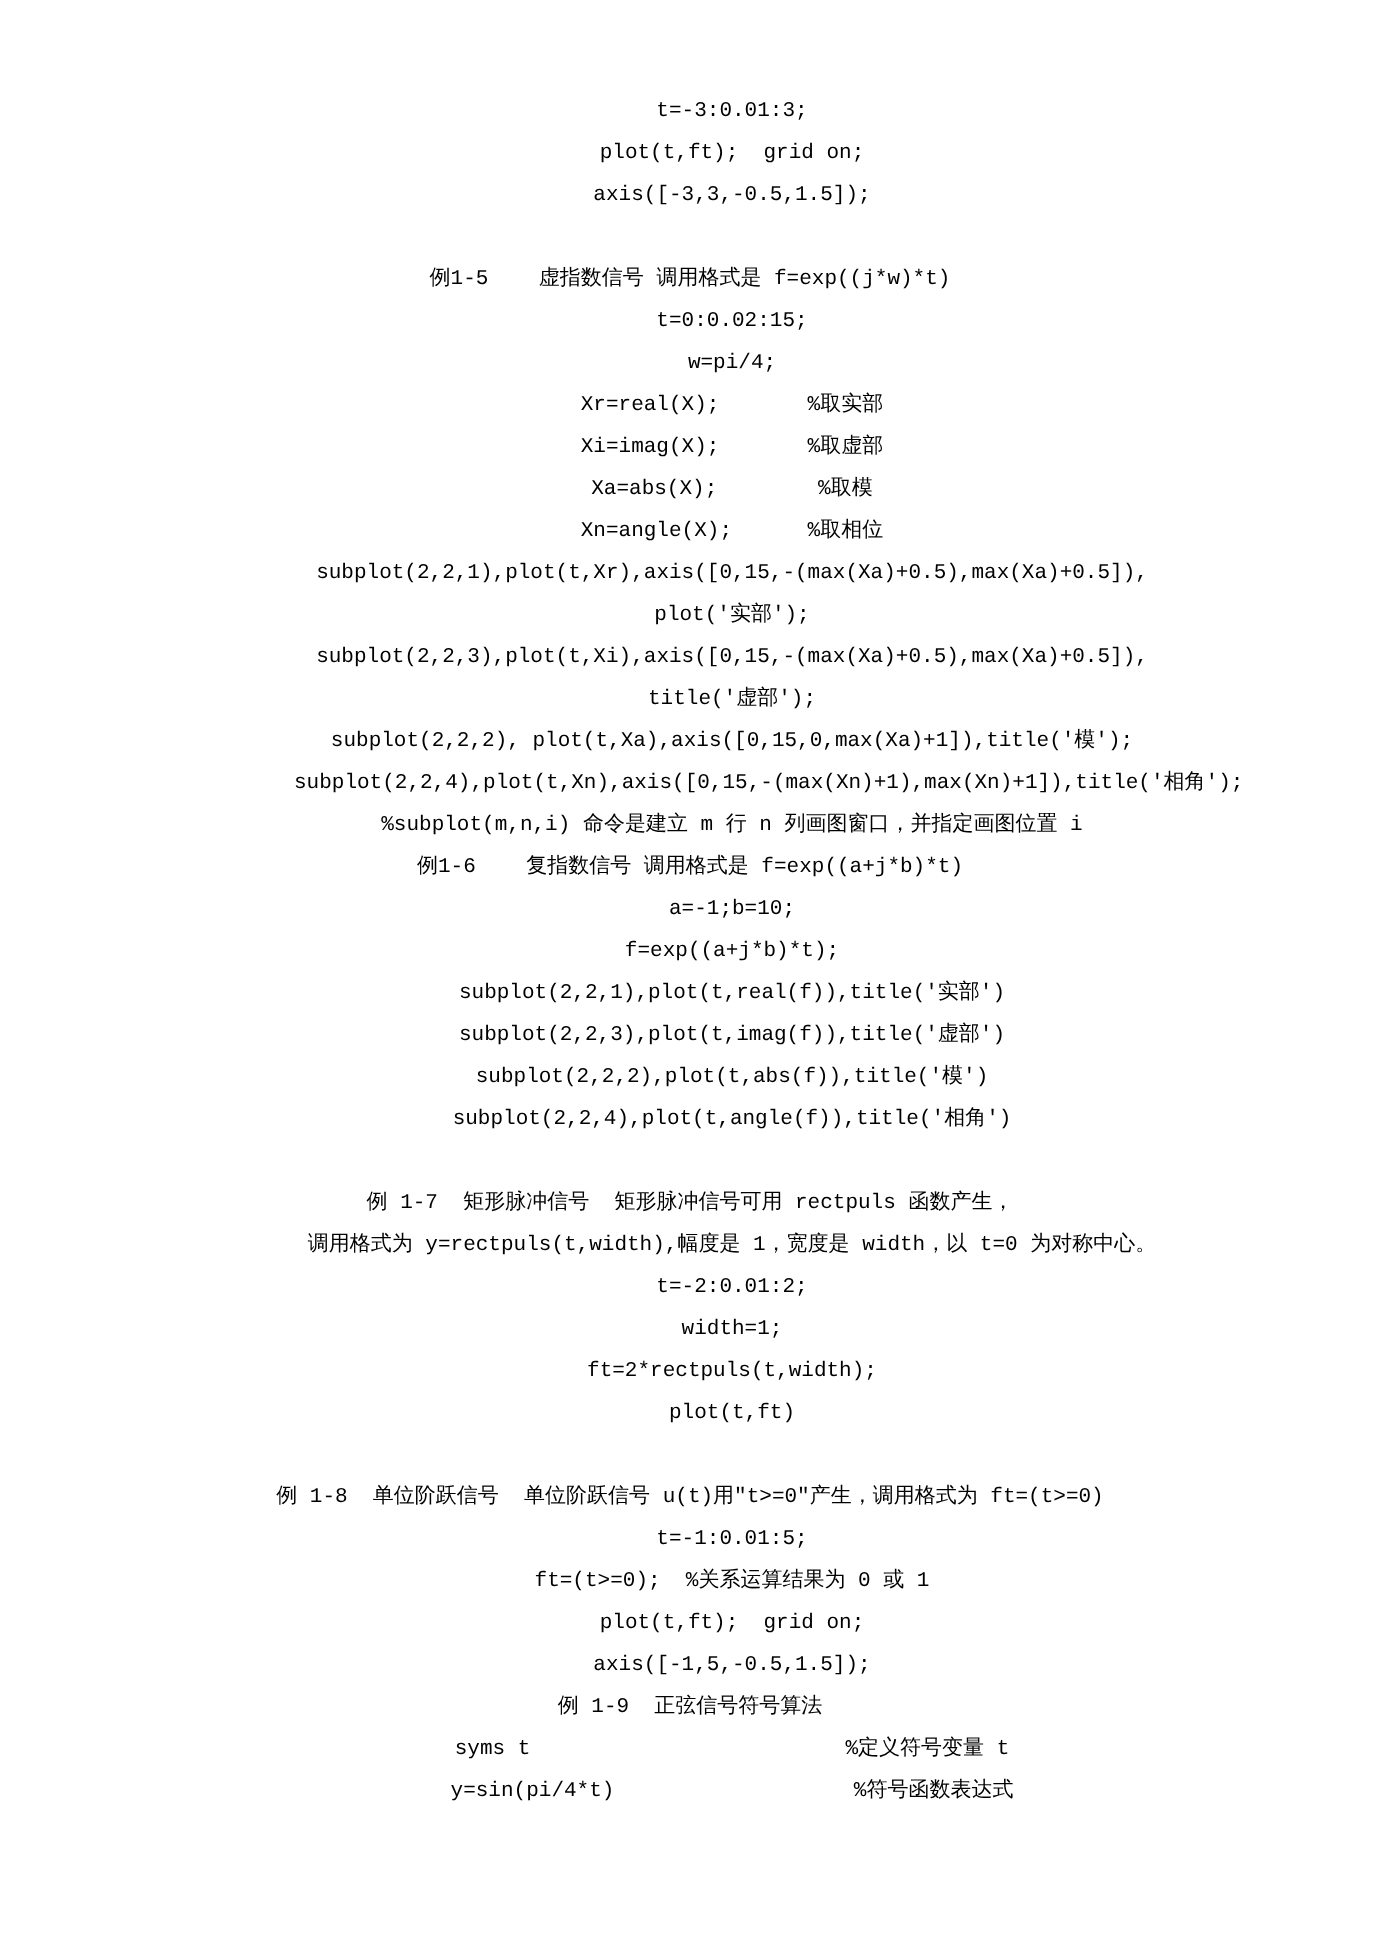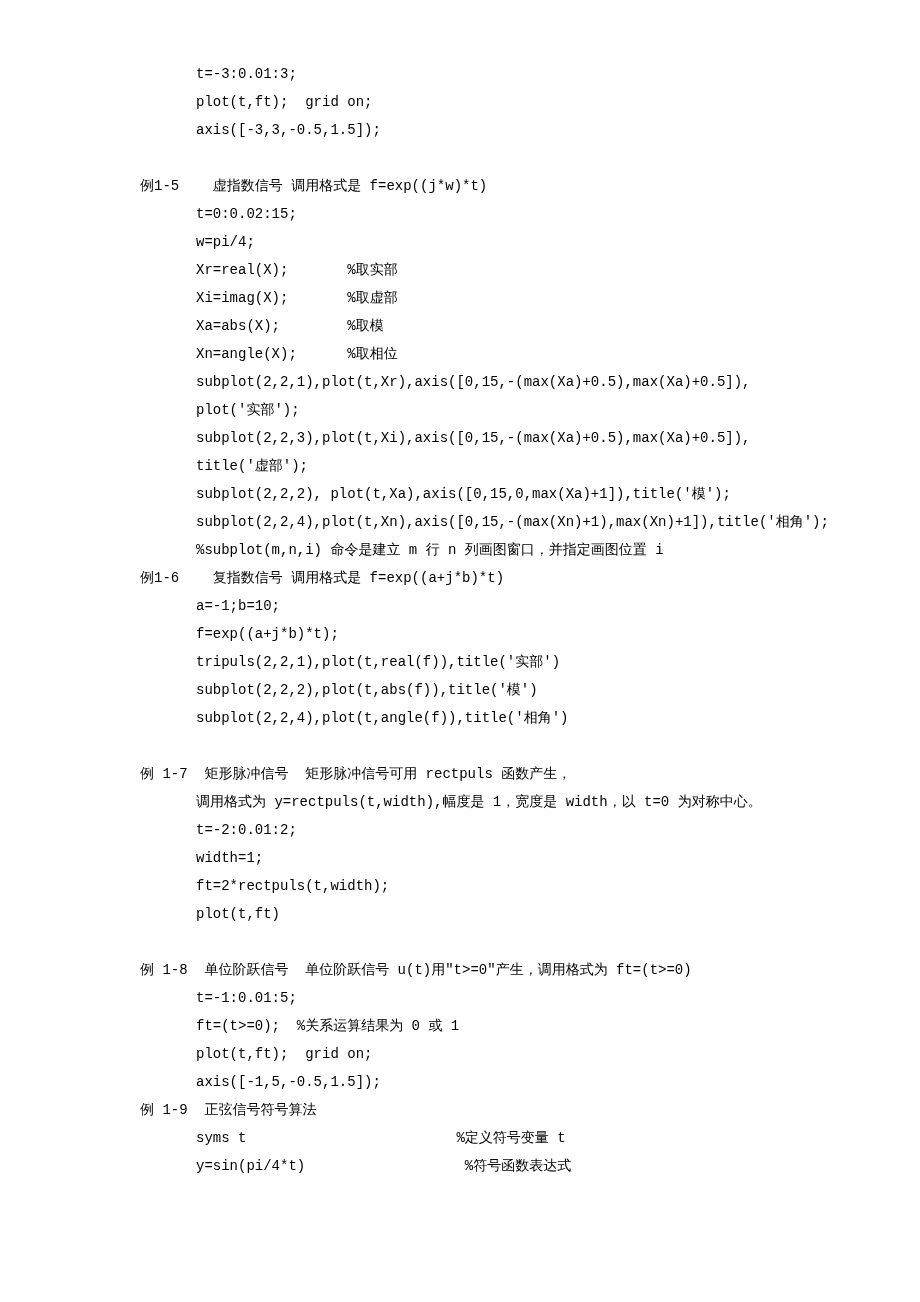--- a/index.html
+++ b/index.html
@@ -8,21 +8,21 @@
     font-family: "SimSun", "Courier New", monospace;
     font-size: 14px;
     line-height: 2.0;
     color: #000;
     background: #fff;
     width: 920px;
     box-sizing: border-box;
   }
   .indent1 { padding-left: 56px; }
   .indent0 { padding-left: 0; }
-  .line { white-space: pre; }
+  .line { white-space: pre; text-align: center; }
 </style>
 </head>
 <body>
 
 <div>
 
   <div class="line indent1">t=-3:0.01:3;</div>
   <div class="line indent1">plot(t,ft);  grid on;</div>
   <div class="line indent1">axis([-3,3,-0.5,1.5]);</div>
 
@@ -39,21 +39,22 @@
   <div class="line indent1">plot('实部');</div>
   <div class="line indent1">subplot(2,2,3),plot(t,Xi),axis([0,15,-(max(Xa)+0.5),max(Xa)+0.5]),</div>
   <div class="line indent1">title('虚部');</div>
   <div class="line indent1">subplot(2,2,2), plot(t,Xa),axis([0,15,0,max(Xa)+1]),title('模');</div>
   <div class="line indent1">subplot(2,2,4),plot(t,Xn),axis([0,15,-(max(Xn)+1),max(Xn)+1]),title('相角');</div>
   <div class="line indent1">%subplot(m,n,i) 命令是建立 m 行 n 列画图窗口，并指定画图位置 i</div>
 
   <div class="line indent0">例1-6    复指数信号 调用格式是 f=exp((a+j*b)*t)</div>
   <div class="line indent1">a=-1;b=10;</div>
   <div class="line indent1">f=exp((a+j*b)*t);</div>
-  <div class="line indent1">tripuls(2,2,1),plot(t,real(f)),title('实部')</div>
+  <div class="line indent1">subplot(2,2,1),plot(t,real(f)),title('实部')</div>
+  <div class="line indent1">subplot(2,2,3),plot(t,imag(f)),title('虚部')</div>
   <div class="line indent1">subplot(2,2,2),plot(t,abs(f)),title('模')</div>
   <div class="line indent1">subplot(2,2,4),plot(t,angle(f)),title('相角')</div>
 
   <div class="line indent0">&nbsp;</div>
 
   <div class="line indent0">例 1-7  矩形脉冲信号  矩形脉冲信号可用 rectpuls 函数产生，</div>
   <div class="line indent1">调用格式为 y=rectpuls(t,width),幅度是 1，宽度是 width，以 t=0 为对称中心。</div>
   <div class="line indent1">t=-2:0.01:2;</div>
   <div class="line indent1">width=1;</div>
   <div class="line indent1">ft=2*rectpuls(t,width);</div>

